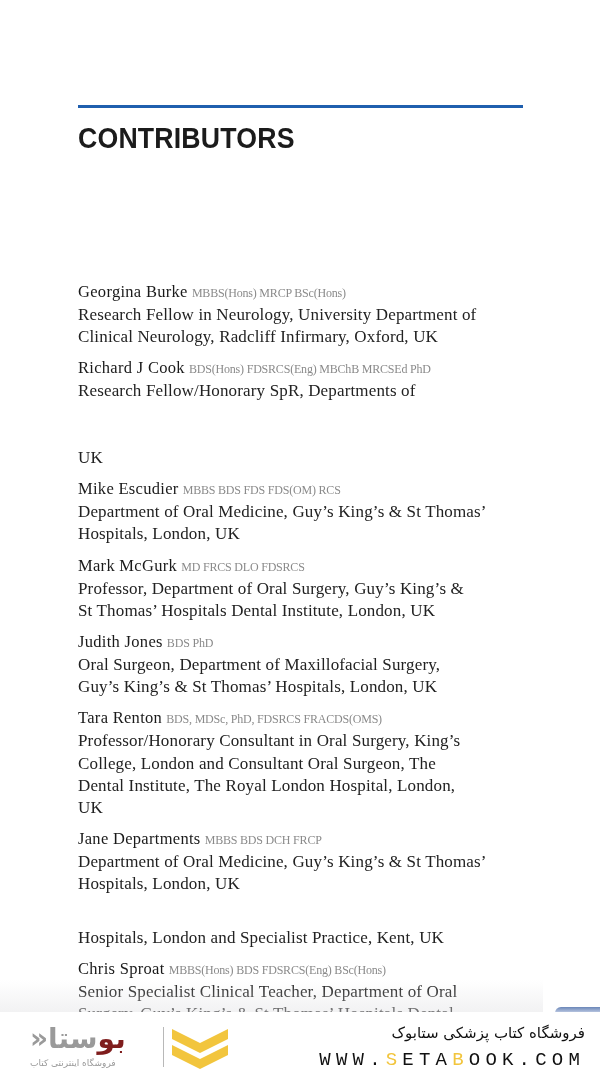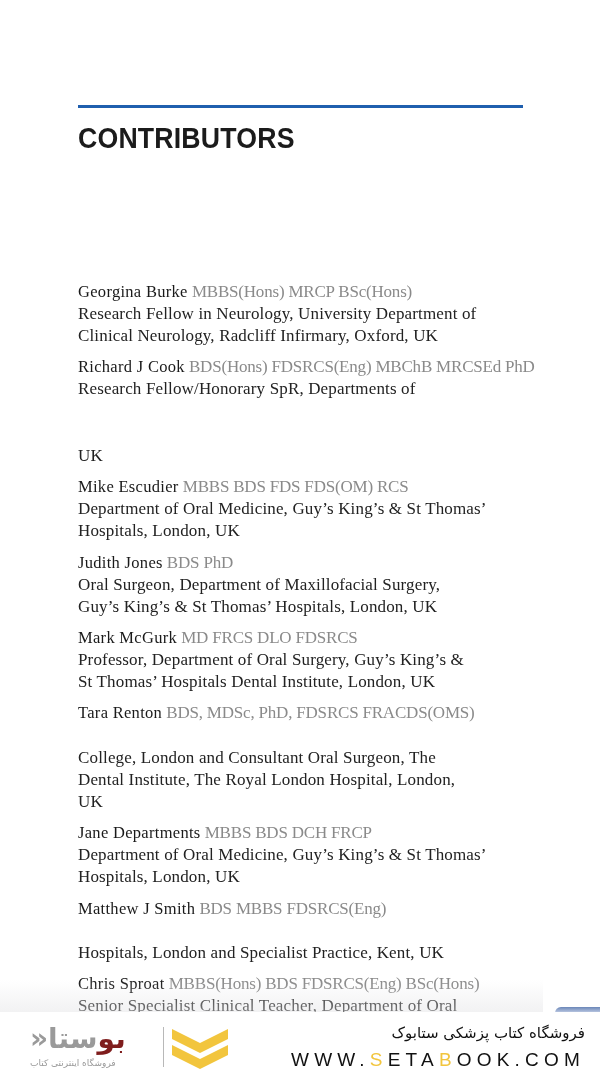--- a/index.html
+++ b/index.html
@@ -29,21 +29,21 @@
       font-family: "Liberation Sans", "DejaVu Sans", sans-serif;
       font-weight: bold; font-size: 29px; letter-spacing: 0.2px;
       color: #1b1b1b; transform: scaleX(0.92); transform-origin: left;
     }
     .list {
       position: absolute; left: 78px; top: 241px; width: 460px;
     }
     .entry { margin-bottom: 9px; }
     .name-line { font-size: 16.5px; line-height: 22px; white-space: nowrap; }
     .name { font-weight: normal; color: #1a1a1a; letter-spacing: 0.3px; }
-    .quals { font-size: 17px; color: #8a8a8a; letter-spacing: -0.2px; }
+    .quals { font-size: 12px; color: #8a8a8a; letter-spacing: -0.2px; }
     .affil { font-size: 17px; line-height: 22.2px; color: #222; letter-spacing: 0.15px; }
     .banner {
       position: absolute; left: 0; top: 1012px; width: 600px; height: 68px;
       background: #ffffff;
     }
     .banner-tab {
       position: absolute; right: 0; top: 1007px; width: 45px; height: 6px;
       background: linear-gradient(to bottom, #6a86b8, #c4cfe6);
       border-top-left-radius: 6px;
     }
@@ -63,21 +63,21 @@
     }
     .logo-mark { position: absolute; left: 170px; top: 1025px; width: 60px; height: 48px; }
     .store-name {
       position: absolute; right: 15px; top: 1024px;
       font-family: "DejaVu Sans", sans-serif; font-size: 15px; color: #111;
       direction: rtl;
       text-align: right;
     }
     .store-url {
       position: absolute; right: 15px; top: 1049px;
-      font-family: Liberation Sans, sans-serif; font-size: 19px; color: #111;
+      font-family: Liberation Mono, monospace; font-size: 19px; color: #111;
       letter-spacing: 5.2px;
     }
     .store-url .yellow { color: #f2c53d; }
   </style>
 </head>
 <body>
 
 <div class="page">
   <div class="rule"></div>
   <div class="title">CONTRIBUTORS</div>
@@ -89,37 +89,36 @@
     </div>
     <div class="entry">
       <div class="name-line"><span class="name">Richard J Cook</span> <span class="quals">BDS(Hons) FDSRCS(Eng) MBChB MRCSEd PhD</span></div>
       <div class="affil"><span>Research Fellow/Honorary SpR, Departments of</span><br><br><br><span>UK</span></div>
     </div>
     <div class="entry">
       <div class="name-line"><span class="name">Mike Escudier</span> <span class="quals">MBBS BDS FDS FDS(OM) RCS</span></div>
       <div class="affil"><span>Department of Oral Medicine, Guy’s King’s &amp; St Thomas’</span><br><span>Hospitals, London, UK</span></div>
     </div>
     <div class="entry">
+      <div class="name-line"><span class="name">Mark McGurk</span> <span class="quals">MD FRCS DLO FDSRCS</span></div>
+      <div class="affil"><span>Professor, Department of Oral Surgery, Guy’s King’s &amp;</span><br><span>St Thomas’ Hospitals Dental Institute, London, UK</span></div>
+    </div>
+    <div class="entry">
       <div class="name-line"><span class="name">Judith Jones</span> <span class="quals">BDS PhD</span></div>
       <div class="affil"><span>Oral Surgeon, Department of Maxillofacial Surgery,</span><br><span>Guy’s King’s &amp; St Thomas’ Hospitals, London, UK</span></div>
     </div>
     <div class="entry">
-      <div class="name-line"><span class="name">Mark McGurk</span> <span class="quals">MD FRCS DLO FDSRCS</span></div>
-      <div class="affil"><span>Professor, Department of Oral Surgery, Guy’s King’s &amp;</span><br><span>St Thomas’ Hospitals Dental Institute, London, UK</span></div>
-    </div>
-    <div class="entry">
       <div class="name-line"><span class="name">Tara Renton</span> <span class="quals">BDS, MDSc, PhD, FDSRCS FRACDS(OMS)</span></div>
-      <div class="affil"><br><span>College, London and Consultant Oral Surgeon, The</span><br><span>Dental Institute, The Royal London Hospital, London,</span><br><span>UK</span></div>
+      <div class="affil"><span>Professor/Honorary Consultant in Oral Surgery, King’s</span><br><span>College, London and Consultant Oral Surgeon, The</span><br><span>Dental Institute, The Royal London Hospital, London,</span><br><span>UK</span></div>
     </div>
     <div class="entry">
       <div class="name-line"><span class="name">Jane Departments</span> <span class="quals">MBBS BDS DCH FRCP</span></div>
       <div class="affil"><span>Department of Oral Medicine, Guy’s King’s &amp; St Thomas’</span><br><span>Hospitals, London, UK</span></div>
     </div>
     <div class="entry">
-      <div class="name-line"><span class="name">Matthew J Smith</span> <span class="quals">BDS MBBS FDSRCS(Eng)</span></div>
       <div class="affil"><br><span>Hospitals, London and Specialist Practice, Kent, UK</span></div>
     </div>
     <div class="entry">
       <div class="name-line"><span class="name">Chris Sproat</span> <span class="quals">MBBS(Hons) BDS FDSRCS(Eng) BSc(Hons)</span></div>
       <div class="affil"><span>Senior Specialist Clinical Teacher, Department of Oral</span><br><span>Surgery, Guy’s King’s &amp; St Thomas’ Hospitals Dental</span><br><span>Institute, London, UK</span></div>
     </div>
   </div>
 
   <div class="page-shade"></div>
 </div>

